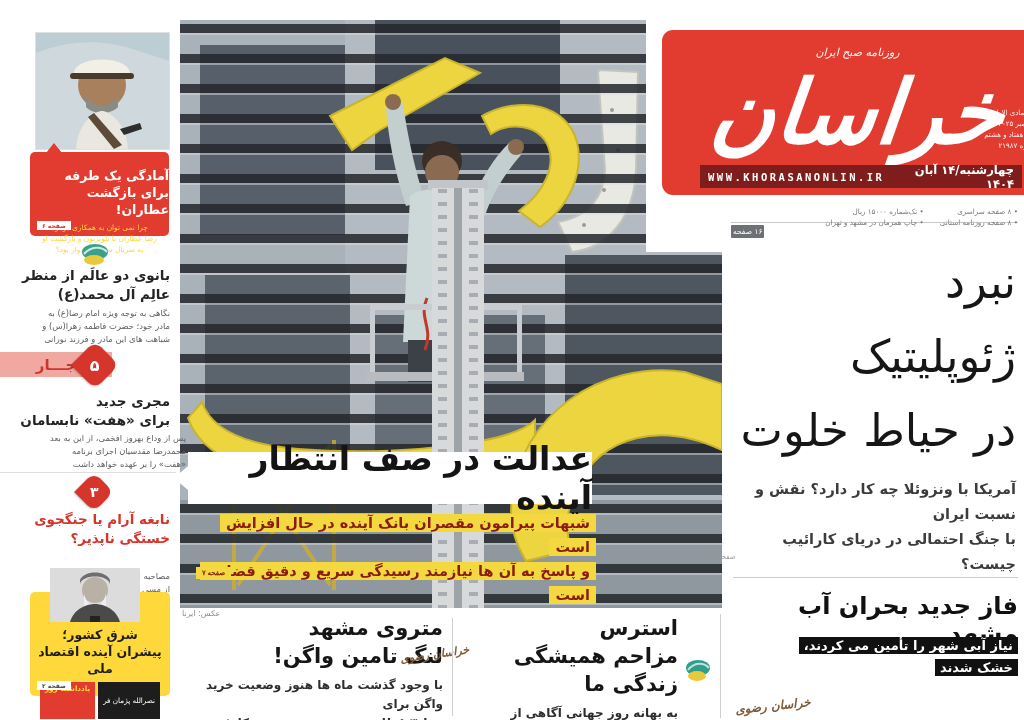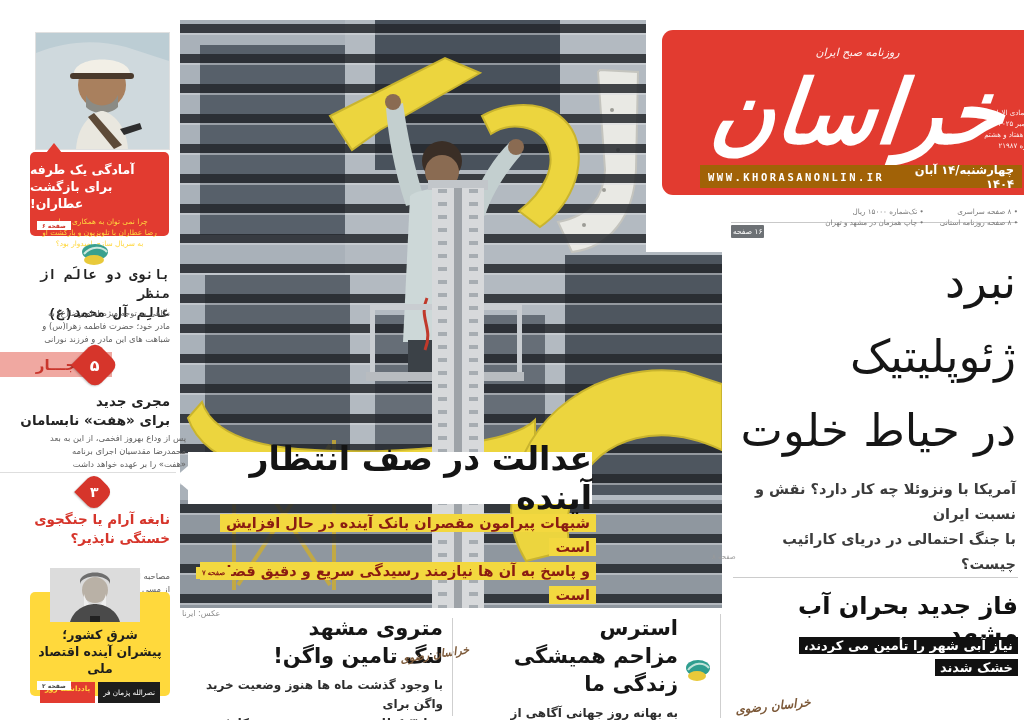--- a/index.html
+++ b/index.html
@@ -6,21 +6,21 @@
   .page{position:relative;width:1024px;height:720px;background:#ffffff;overflow:hidden;
         font-family:"DejaVu Sans",sans-serif;direction:rtl;margin:0 auto;}
   .abs{position:absolute;}
 
   
   .mast-box{left:662px;top:30px;width:391px;height:165px;background:#e23b30;border-radius:11px;}
   .mast-tagline{left:0;top:16px;width:100%;color:#fff;font-size:11px;font-style:italic;text-align:center;opacity:.95;}
   .mast-logo{left:0;top:28px;width:100%;text-align:center;color:#fff;font-size:88px;font-weight:bold;
              font-style:italic;line-height:110px;transform:skewX(-6deg);letter-spacing:-2px;}
   .mast-info{right:8px;top:78px;width:86px;color:#ffffff;font-size:7px;line-height:11px;text-align:right;opacity:.92;}
-  .mast-strip{left:700px;top:165px;width:322px;height:23px;background:#a16207;display:flex;
+  .mast-strip{left:700px;top:165px;width:322px;height:23px;background:#7f1d1d;display:flex;
               align-items:center;justify-content:space-between;padding:8px 8px;box-sizing:border-box;direction:ltr;}
   .mast-url{color:#fff;font-size:10.5px;font-weight:bold;letter-spacing:2.5px;font-family:"DejaVu Sans Mono","DejaVu Sans",monospace;}
   .mast-date{color:#fff;font-size:11.5px;font-weight:bold;direction:rtl;}
   .ed-notes{left:742px;top:206px;width:276px;display:flex;flex-direction:row;gap:16px;justify-content:flex-start;}
   .ed-col{font-size:7.2px;color:#7a7a7a;line-height:11px;text-align:right;}
   .pages-box{left:731px;top:225px;background:#6d7175;color:#fff;font-size:7.5px;padding:2px 2px;border-radius:1px;}
   .mast-rule{left:731px;top:222px;width:287px;border-top:1px solid #c9c9c9;height:0;}
 
   
   .lead-hl{left:724px;top:246px;width:292px;font-size:45px;font-weight:normal;color:#161616;
@@ -50,38 +50,38 @@
   .b-hl{font-size:21px;font-weight:bold;color:#161616;line-height:28px;text-align:right;letter-spacing:-0.5px;}
   .b-sub{margin-top:6px;font-size:12px;font-weight:bold;color:#2e2e2e;line-height:19px;text-align:right;}
   .vdiv{border-left:1px solid #cfcfcf;width:0;}
   .stress{left:462px;top:614px;width:216px;}
 
   
   .sb-photo{left:35px;top:32px;width:133px;height:116px;border:1px solid #e0e0e0;}
   .sb-red{left:30px;top:152px;width:139px;height:84px;background:#e23b30;border-radius:5px;color:#fff;}
   .sb-red-notch{left:46px;top:143px;width:0;height:0;border-left:8px solid transparent;border-right:8px solid transparent;
                 border-bottom:10px solid #e23b30;}
-  .sb-red-hl{padding-top:9px;font-size:12.5px;font-weight:bold;line-height:17px;text-align:left;}
+  .sb-red-hl{padding-top:15px;font-size:12.5px;font-weight:bold;line-height:17px;text-align:right;}
   .sb-red-sub{margin-top:4px;padding:0 7px;font-size:7.4px;line-height:11px;color:#ffd73e;text-align:center;}
   .page-chip{position:absolute;left:7px;bottom:6px;background:#fff;color:#d03428;font-size:6px;font-weight:bold;padding:1px 5px;}
   .salam-logo{left:80px;top:242px;width:30px;height:24px;}
   .sb-hl{font-size:13.5px;font-weight:bold;color:#242424;line-height:19px;text-align:right;}
   .sb-hl.red{color:#d6352b;}
   .sb-sub{font-size:8.4px;color:#5d5d5d;line-height:13px;text-align:right;}
   .jar-ribbon{left:0;top:352px;width:112px;height:25px;background:#f0a8a1;display:flex;align-items:center;
               justify-content:center;color:#c9362d;font-size:15px;font-weight:bold;letter-spacing:1px;}
   .pin{background:#d6352b;border-radius:9px;border-bottom-left-radius:0;transform:rotate(45deg);
        display:flex;align-items:center;justify-content:center;box-shadow:0 1px 2px rgba(0,0,0,.25);}
   .pin > span{transform:rotate(-45deg);color:#fff;font-weight:bold;}
   .sb-div{left:0;width:176px;border-top:1px solid #dedede;height:0;}
   .sb-yellow{left:30px;top:592px;width:140px;height:104px;background:#ffd93c;border-radius:5px;}
   .sb-yel-hl{padding-top:34px;font-size:12.5px;font-weight:bold;color:#1d1d1d;line-height:17px;text-align:center;}
   .tag-row{margin-top:5px;display:flex;justify-content:center;gap:3px;}
   .tag-red{background:#e23b30;color:#ffd93c;font-size:7.2px;font-weight:bold;padding:2px 5px;}
-  .tag-black{background:#1d1d1d;color:#fff;font-size:7.2px;padding:6px 5px;}
+  .tag-black{background:#1d1d1d;color:#fff;font-size:7.2px;padding:14px 5px;}
   .cleric{left:50px;top:568px;width:90px;height:54px;z-index:3;}
 </style>
 </head>
 <body>
 
 <div class="page">
 
   <div class="abs photo">
     <svg width="542" height="588" viewBox="0 0 542 588" xmlns="http://www.w3.org/2000/svg">
       <defs>
@@ -279,21 +279,21 @@
   </div>
 
   <div class="abs salam-logo">
     <svg width="30" height="24" viewBox="0 0 30 24">
         <ellipse cx="15" cy="10" rx="13" ry="8" fill="#3aa08e"></ellipse>
       <path d="M4,12 C11,4 22,4 27,10" stroke="#cfe9de" stroke-width="2" fill="none"></path>
       <ellipse cx="14" cy="18" rx="10" ry="5" fill="#e8c93a"></ellipse>
       </svg>
   </div>
 
-  <div class="abs sb-hl" style="left:8px;top:266px;width:162px;font-family:Liberation Mono, monospace;">
+  <div class="abs sb-hl" style="left:8px;top:266px;width:162px;">
     <div>بانوی دو عالَم از منظر</div>
     <div>عالِم آل محمد(ع)</div>
   </div>
   <div class="abs sb-sub" style="left:8px;top:307px;width:162px;">
     <div>نگاهی به توجه ویژه امام رضا(ع) به</div>
     <div>مادر خود؛ حضرت فاطمه زهرا(س) و</div>
     <div>شباهت های این مادر و فرزند نورانی</div>
   </div>
 
   <div class="abs jar-ribbon">

